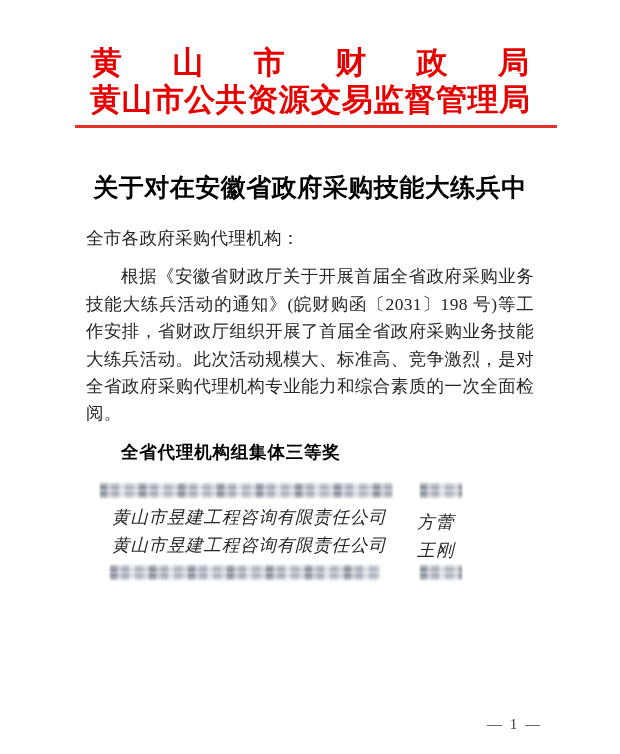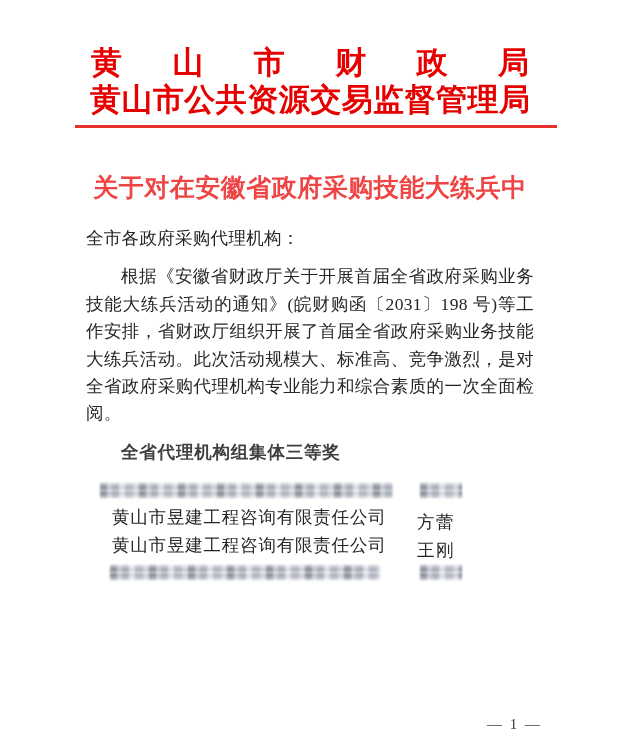--- a/index.html
+++ b/index.html
@@ -46,21 +46,21 @@
     width: 482px;
     height: 3px;
     background: #e8302a;
     margin: 7px auto 0 auto;
   }
 
   
   .title {
     margin: 44px 0 0 0;
     text-align: center;
-    color: #ef4444;
+    color: #000000;
     font-size: 25px;
     font-weight: bold;
     line-height: 31px;
     letter-spacing: 0.5px;
   }
   .title .tl { display: block; }
 
   
   .body {
     margin-top: 22px;
@@ -69,26 +69,26 @@
     line-height: 27.4px;
     text-align: justify;
     letter-spacing: 0.3px;
   }
   .body p { margin: 11px; }
   .salutation { text-indent: 0; }
   .para { text-indent: 2em; }
   .award-heading {
     text-indent: 2em;
     font-weight: bold;
-    color: #404040;
+    color: #000000;
     letter-spacing: 0.8px;
   }
 
   
-  .award-list { margin-top: 0; }
+  .award-list { margin-top: 0; font-style: italic; }
   .row {
     display: flex;
     align-items: center;
     height: 27.2px;
     white-space: nowrap;
   }
   .text-row .company {
     margin-left: 37px;
     width: 305px;
     letter-spacing: 0.8px;

